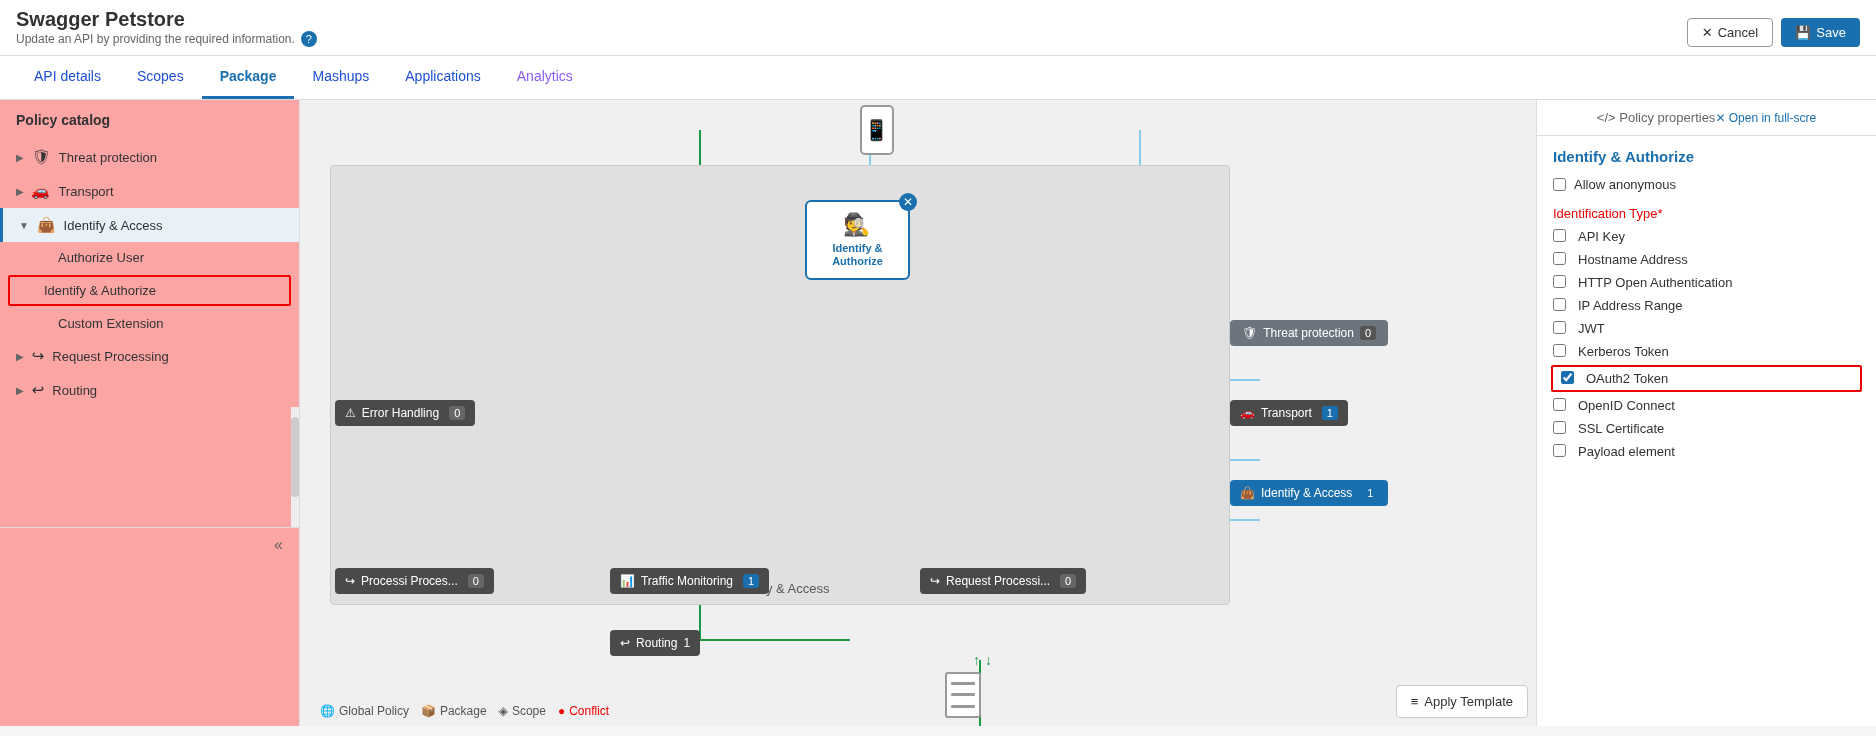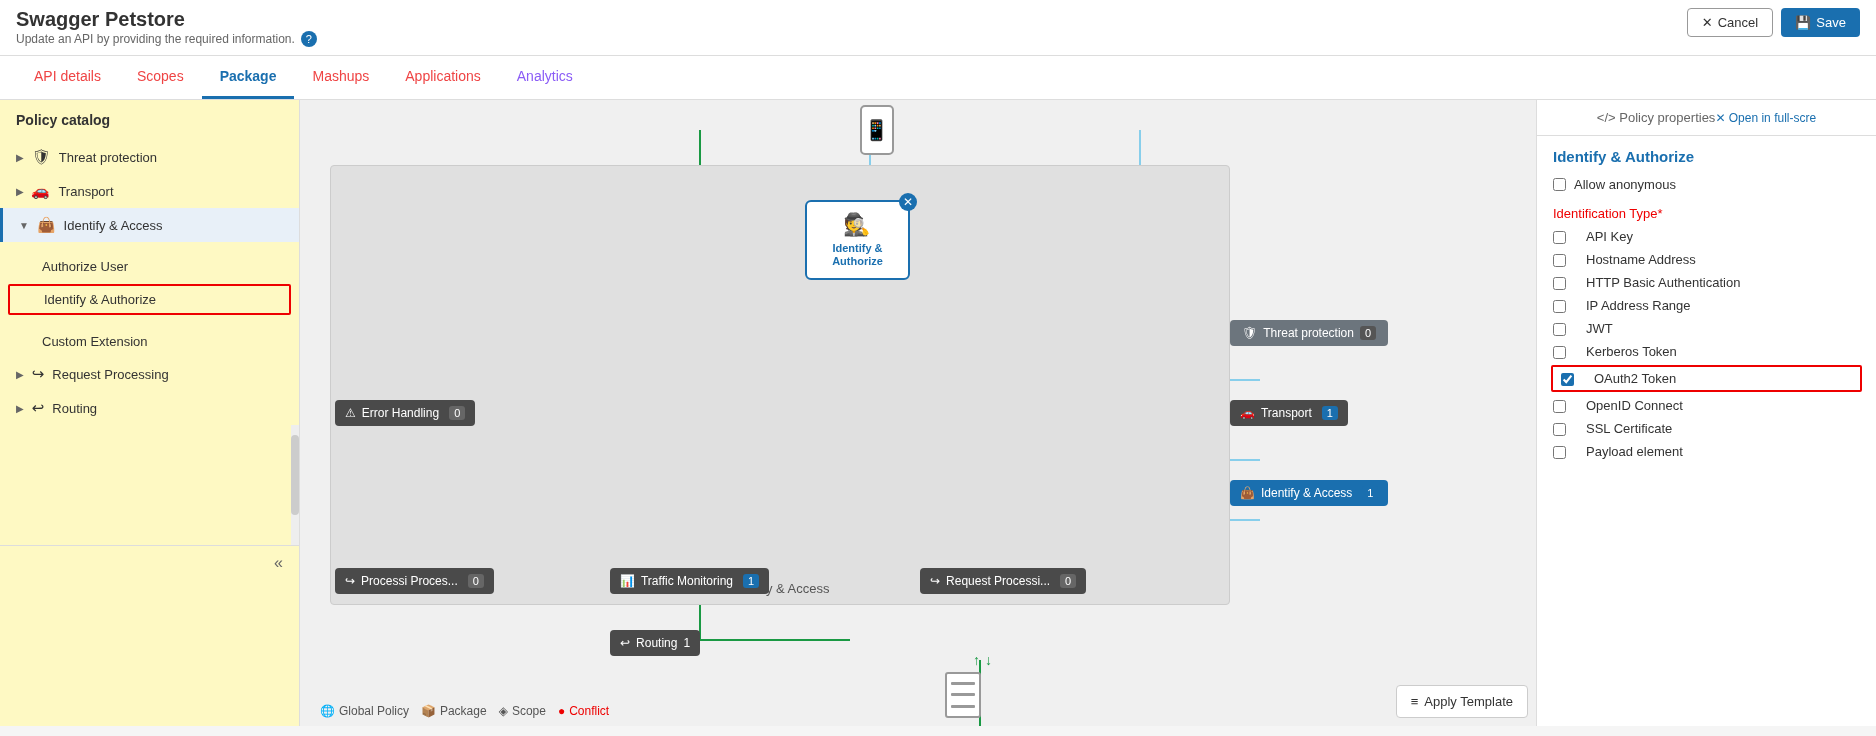--- a/index.html
+++ b/index.html
@@ -1,63 +1,63 @@
 <!DOCTYPE html>
 <html><head>
   <meta charset="utf-8">
   <style>
     * { box-sizing: border-box; margin: 0; padding: 0; }
     body { font-family: Arial, sans-serif; font-size: 13px; background: #f5f5f5; color: #333; overflow: hidden; }
 
     
-    .header { background: #fff; padding: 8px 16px; border-bottom: 1px solid #ddd; display: flex; align-items: flex-start; justify-content: space-between; }
+    .header { background: #fff; padding: 8px 16px; border-bottom: 1px solid #ddd; display: flex; align-items: flex-end; justify-content: space-between; }
     .header-left .title { font-size: 20px; font-weight: bold; color: #333; }
     .header-left .subtitle { font-size: 12px; color: #666; display: flex; align-items: center; gap: 6px; }
     .header-right { display: flex; gap: 8px; }
     .btn-cancel { background: #fff; border: 1px solid #999; padding: 6px 14px; border-radius: 4px; cursor: pointer; display: flex; align-items: center; gap: 5px; font-size: 13px; color: #333; }
     .btn-save { background: #1a6faf; border: none; padding: 6px 14px; border-radius: 4px; cursor: pointer; display: flex; align-items: center; gap: 5px; font-size: 13px; color: #fff; }
     .help-icon { width: 16px; height: 16px; border-radius: 50%; background: #1a6faf; color: #fff; font-size: 11px; display: inline-flex; align-items: center; justify-content: center; cursor: pointer; }
 
     
     .tabs { background: #fff; border-bottom: 1px solid #ddd; display: flex; padding: 0 16px; }
-    .tab { padding: 12px 18px; cursor: pointer; font-size: 14px; color: #ef4444; border-bottom: 3px solid transparent; }
+    .tab { padding: 12px 18px; cursor: pointer; font-size: 14px; color: #1d4ed8; border-bottom: 3px solid transparent; }
     .tab.active { color: #1a6faf; border-bottom: 3px solid #1a6faf; font-weight: bold; }
     .tab.disabled { color: #8b5cf6; cursor: default; }
 
     
     .main { display: flex; height: calc(736px - 110px); }
 
     
-    .sidebar { width: 300px; background: #fef9c3; border-right: 1px solid #ddd; overflow-y: auto; flex-shrink: 0; position: relative; }
+    .sidebar { width: 300px; background: #fca5a5; border-right: 1px solid #ddd; overflow-y: auto; flex-shrink: 0; position: relative; }
     .sidebar-title { padding: 12px 16px; font-weight: bold; font-size: 14px; }
     .scroll-track { position: absolute; right: 0; top: 0; width: 8px; height: 100%; background: #eee; }
     .scroll-thumb { position: absolute; right: 0; top: 10px; width: 8px; height: 80px; background: #ccc; border-radius: 4px; }
     .category { padding: 8px 16px; cursor: pointer; display: flex; align-items: center; gap: 8px; font-size: 13px; color: #333; }
     .category.active { background: #e8f0f8; border-left: 3px solid #1a6faf; }
     .category .chevron { font-size: 10px; color: #666; }
     .category .cat-icon { font-size: 15px; }
-    .subcategory { padding: 17px 16px 8px 42px; cursor: pointer; font-size: 13px; color: #333; }
+    .subcategory { padding: 8px 16px 8px 42px; cursor: pointer; font-size: 13px; color: #333; margin-left: 16px; }
     .subcategory.selected { border: 2px solid #e00; color: #333; margin: 2px 8px; padding: 6px 10px 6px 34px; border-radius: 2px; }
     .collapse-btn { background: none; border: none; cursor: pointer; color: #666; font-size: 16px; }
 
     
     .canvas-area { flex: 1; background: #f0f0f0; position: relative; overflow: hidden; }
 
     
     .properties-panel { width: 340px; background: #fff; border-left: 1px solid #ddd; overflow-y: auto; flex-shrink: 0; }
     .panel-header { padding: 10px 16px; border-bottom: 1px solid #ddd; display: flex; align-items: center; justify-content: center; color: #666; font-size: 13px; }
     .panel-header .fullscreen-link { color: #1a6faf; font-size: 12px; cursor: pointer; display: flex; align-items: center; gap: 4px; }
     .panel-title { padding: 12px 16px 6px; color: #1a6faf; font-size: 15px; font-weight: bold; }
     .panel-section { padding: 6px 16px; }
     .panel-section label { display: flex; align-items: center; gap: 8px; font-size: 13px; cursor: pointer; }
     .panel-section input[type=checkbox] { cursor: pointer; }
     .section-heading { padding: 10px 16px 6px; font-weight: bold; font-size: 13px; color: #333; }
     .id-type-label { padding: 8px 16px 4px; font-size: 13px; color: #333; }
     .id-type-label span { color: #e00; }
-    .checkbox-item { padding: 4px 16px; display: flex; align-items: flex-end; gap: 20px; font-size: 13px; }
+    .checkbox-item { padding: 4px 16px; display: flex; align-items: flex-start; gap: 12px; font-size: 13px; }
     .checkbox-item.highlighted { border: 2px solid #e00; margin: 2px 10px; padding: 4px 8px; border-radius: 2px; }
     .checkbox-item input[type=checkbox] { cursor: pointer; accent-color: #1a6faf; }
 
     
     .canvas-content { position: relative; width: 100%; height: 100%; }
 
     
     .pipeline-node { position: absolute; background: #4a4a4a; color: #fff; border-radius: 4px; padding: 6px 10px; display: flex; align-items: center; gap: 6px; font-size: 12px; white-space: nowrap; cursor: pointer; }
     .pipeline-node .badge { background: #666; border-radius: 3px; padding: 1px 5px; font-size: 11px; margin-left: 4px; }
     .pipeline-node .badge.blue { background: #1a6faf; }
@@ -322,21 +322,21 @@
     <div class="checkbox-item">
       <input type="checkbox" style="">
       <span>API Key</span>
     </div>
     <div class="checkbox-item">
       <input type="checkbox" style="">
       <span>Hostname Address</span>
     </div>
     <div class="checkbox-item">
       <input type="checkbox" style="">
-      <span>HTTP Basic Authentication</span>
+      <span>HTTP Open Authentication</span>
     </div>
     <div class="checkbox-item">
       <input type="checkbox" style="">
       <span>IP Address Range</span>
     </div>
     <div class="checkbox-item">
       <input type="checkbox" style="">
       <span>JWT</span>
     </div>
     <div class="checkbox-item">

